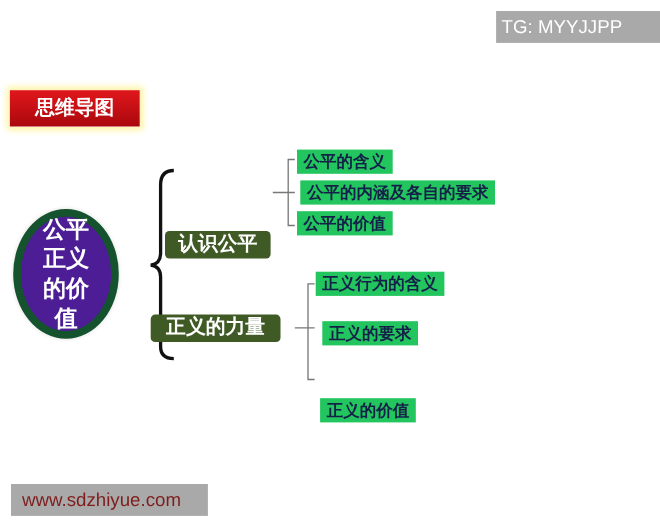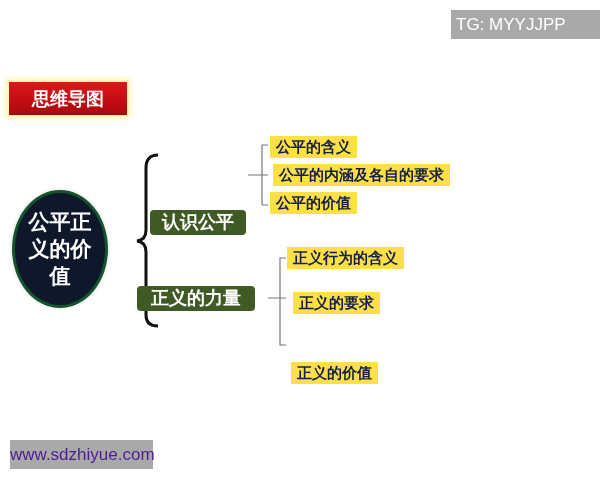--- a/index.html
+++ b/index.html
@@ -1,34 +1,34 @@
 <!DOCTYPE html>
 <html><head>
 <meta charset="utf-8">
 <style>
   html, body { margin:0; padding:0; }
   body { width:600px; height:480px; background:#ffffff; position:relative; overflow:hidden;
          font-family:"DejaVu Sans", sans-serif; }
   .wm-top { position:absolute; left:451px; top:10px; width:155px; height:29px; background:#a9a9a9;
             color:#ffffff; font-family:"Liberation Sans", sans-serif; font-size:17px; line-height:29px;
             padding-left:5px; box-sizing:border-box; }
-  .wm-bottom { position:absolute; left:10px; top:440px; width:143px; height:29px; background:#a9a9a9;
-            color:#4c1d95; font-family:"Liberation Sans", sans-serif; font-size:17px; line-height:29px;
-            padding-left:0; box-sizing:border-box; }
+  .wm-bottom { position:absolute; left:10px; top:440px; width:179px; height:29px; background:#a9a9a9;
+            color:#7f1d1d; font-family:"Liberation Sans", sans-serif; font-size:17px; line-height:29px;
+            padding-left:10px; box-sizing:border-box; }
   .title-badge { position:absolute; left:9px; top:82px; width:118px; height:33px;
             background:linear-gradient(#e0171c,#a9080d); color:#fff; font-weight:bold; font-size:18px;
             text-align:center; line-height:33px; box-shadow:0 0 6px 3px #fff3a0; }
   .root { position:absolute; left:12px; top:190px; width:96px; height:118px; border-radius:50%;
-          background:#0f172a; border:3px solid #14532d; box-sizing:border-box;
+          background:#4c1d95; border:7px solid #14532d; box-sizing:border-box;
           color:#fff; font-weight:bold; font-size:21px; line-height:27px; text-align:center;
           display:flex; align-items:center; padding:0 10px;
           box-shadow:0 0 4px #ddd; }
   .branch { position:absolute; background:#405a26; color:#fff; font-weight:bold; font-size:18px;
             border-radius:4px; text-align:center; line-height:24px; }
-  .leaf { position:absolute; background:#fde047; color:#142048; font-weight:bold; font-size:15px;
+  .leaf { position:absolute; background:#22c55e; color:#142048; font-weight:bold; font-size:15px;
           line-height:22px; padding:0 6px; }
   svg.lines { position:absolute; left:0; top:0; }
 </style>
 </head>
 <body>
 
 <div class="wm-top">TG: MYYJJPP</div>
 
 <div class="title-badge">思维导图</div>
 

